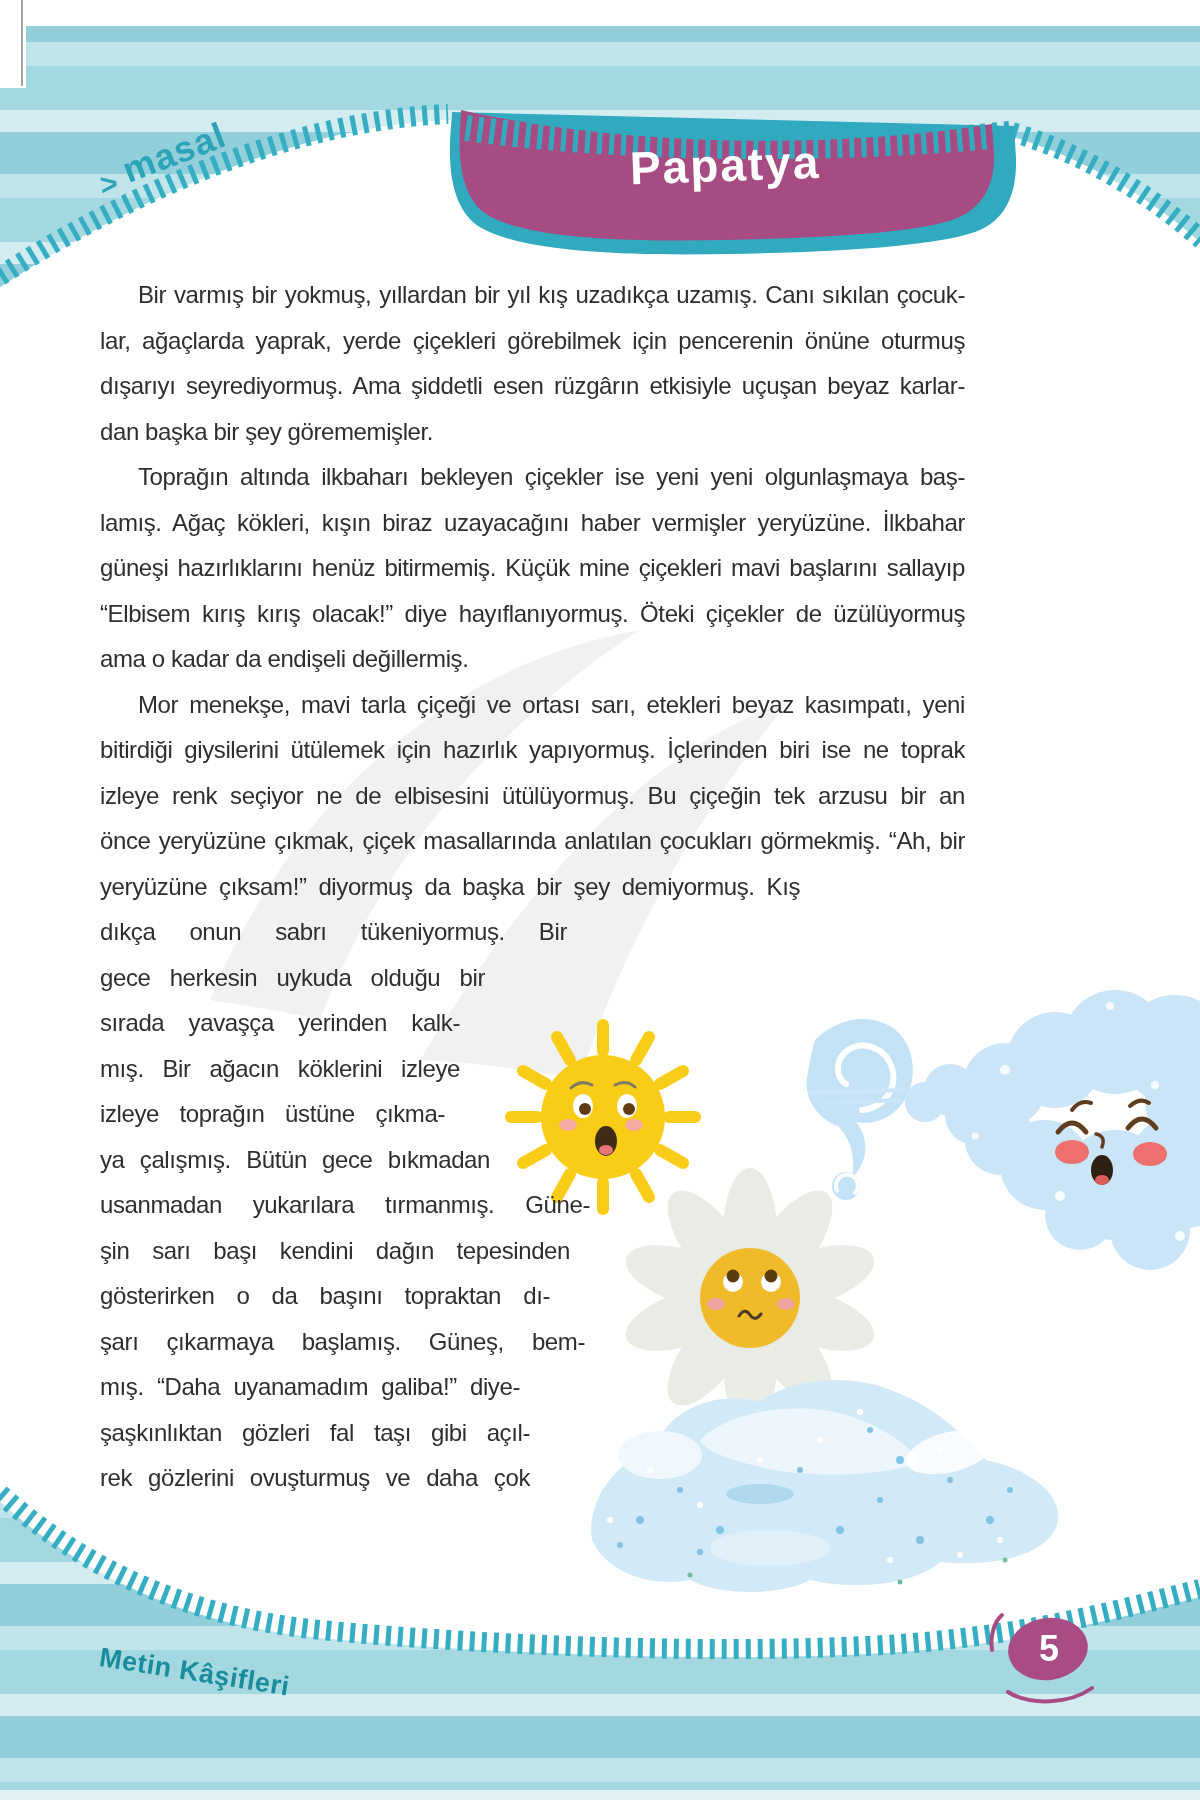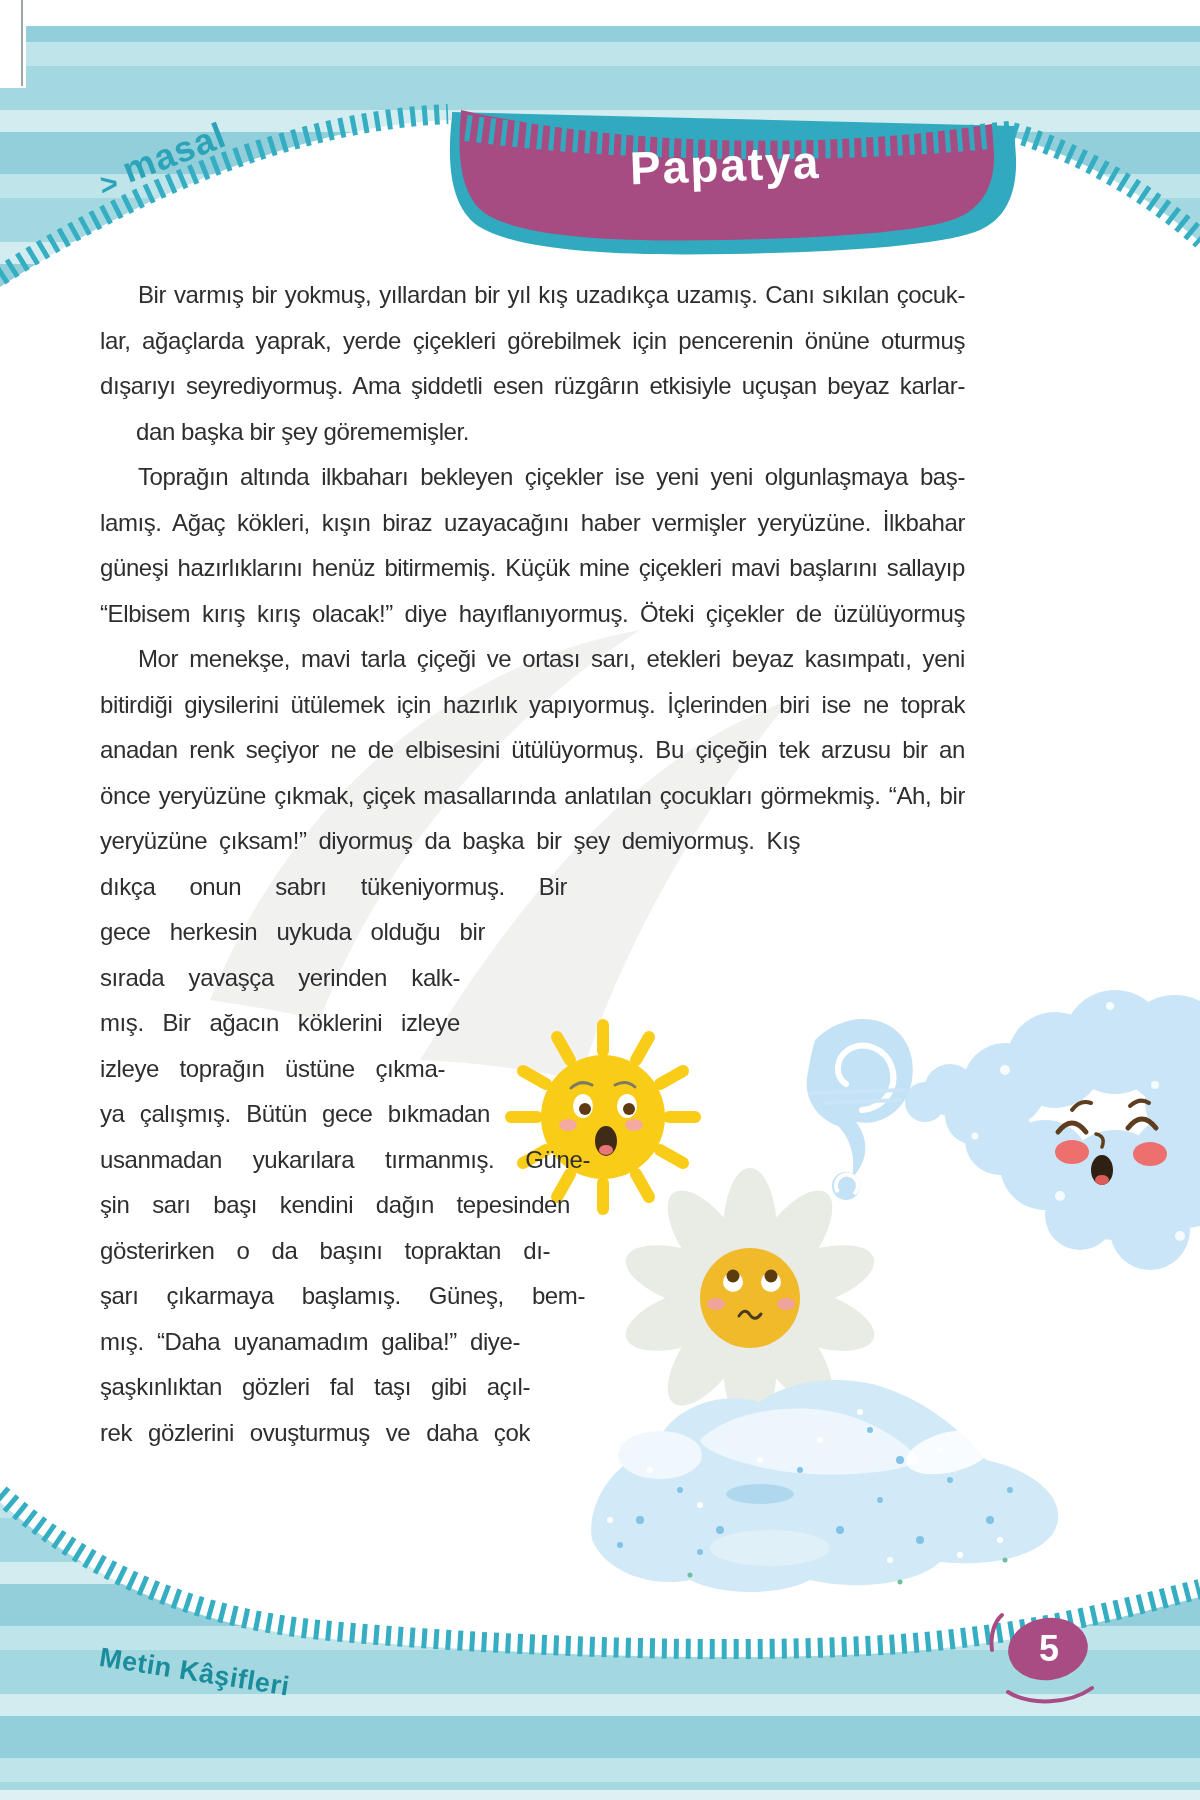--- a/index.html
+++ b/index.html
@@ -29,21 +29,21 @@
     text-align:center;color:#ffffff;font-weight:bold;font-size:46px;
     letter-spacing:2px;transform:rotate(-2deg);
   }
 
   
   .story{
     position:absolute;left:100px;top:272px;width:865px;
     font-size:24px;line-height:45.5px;letter-spacing:-0.4px;color:#2E2E31;
   }
   .ln{width:865px;height:45.5px;overflow:hidden;text-align:justify;text-align-last:justify;}
-  .ln.end{text-align:left;text-align-last:left;margin-left:36px;}
+  .ln.end{text-align:left;text-align-last:left;}
   .ln.ind{text-indent:38px;}
   .w700{width:700px}.w467{width:467px}.w385{width:385px}.w360{width:360px}
   .w345{width:345px}.w390{width:390px}.w490{width:490px}.w470{width:470px}
   .w450{width:450px}.w485{width:485px}.w495{width:495px}.w430{width:430px}.w420{width:420px}
 
   
   .footer-brand{
     position:absolute;left:102px;top:1642px;
     transform:rotate(9deg);transform-origin:left top;
     color:#1A8C9C;font-weight:bold;font-size:27px;letter-spacing:.5px;white-space:nowrap;
@@ -254,23 +254,24 @@
 
   <div class="story">
     <div class="ln ind">Bir varmış bir yokmuş, yıllardan bir yıl kış uzadıkça uzamış. Canı sıkılan çocuk-</div>
     <div class="ln">lar, ağaçlarda yaprak, yerde çiçekleri görebilmek için pencerenin önüne oturmuş</div>
     <div class="ln">dışarıyı seyrediyormuş. Ama şiddetli esen rüzgârın etkisiyle uçuşan beyaz karlar-</div>
     <div class="ln end">dan başka bir şey görememişler.</div>
     <div class="ln ind">Toprağın altında ilkbaharı bekleyen çiçekler ise yeni yeni olgunlaşmaya baş-</div>
     <div class="ln">lamış. Ağaç kökleri, kışın biraz uzayacağını haber vermişler yeryüzüne. İlkbahar</div>
     <div class="ln">güneşi hazırlıklarını henüz bitirmemiş. Küçük mine çiçekleri mavi başlarını sallayıp</div>
     <div class="ln">“Elbisem kırış kırış olacak!” diye hayıflanıyormuş. Öteki çiçekler de üzülüyormuş</div>
+    <div class="ln end">ama o kadar da endişeli değillermiş.</div>
     <div class="ln ind">Mor menekşe, mavi tarla çiçeği ve ortası sarı, etekleri beyaz kasımpatı, yeni</div>
     <div class="ln">bitirdiği giysilerini ütülemek için hazırlık yapıyormuş. İçlerinden biri ise ne toprak</div>
-    <div class="ln">anadan renk seçiyor ne de elbisesini ütülüyormuş. Bu çiçeğin tek arzusu bir an</div>
+    <div class="ln">izleye renk seçiyor ne de elbisesini ütülüyormuş. Bu çiçeğin tek arzusu bir an</div>
     <div class="ln">önce yeryüzüne çıkmak, çiçek masallarında anlatılan çocukları görmekmiş. “Ah, bir</div>
     <div class="ln w700">yeryüzüne çıksam!” diyormuş da başka bir şey demiyormuş. Kış uza-</div>
     <div class="ln w467">dıkça onun sabrı tükeniyormuş. Bir</div>
     <div class="ln w385">gece herkesin uykuda olduğu bir</div>
     <div class="ln w360">sırada yavaşça yerinden kalk-</div>
     <div class="ln w360">mış. Bir ağacın köklerini izleye</div>
     <div class="ln w345">izleye toprağın üstüne çıkma-</div>
     <div class="ln w390">ya çalışmış. Bütün gece bıkmadan</div>
     <div class="ln w490">usanmadan yukarılara tırmanmış. Güne-</div>
     <div class="ln w470">şin sarı başı kendini dağın tepesinden</div>

